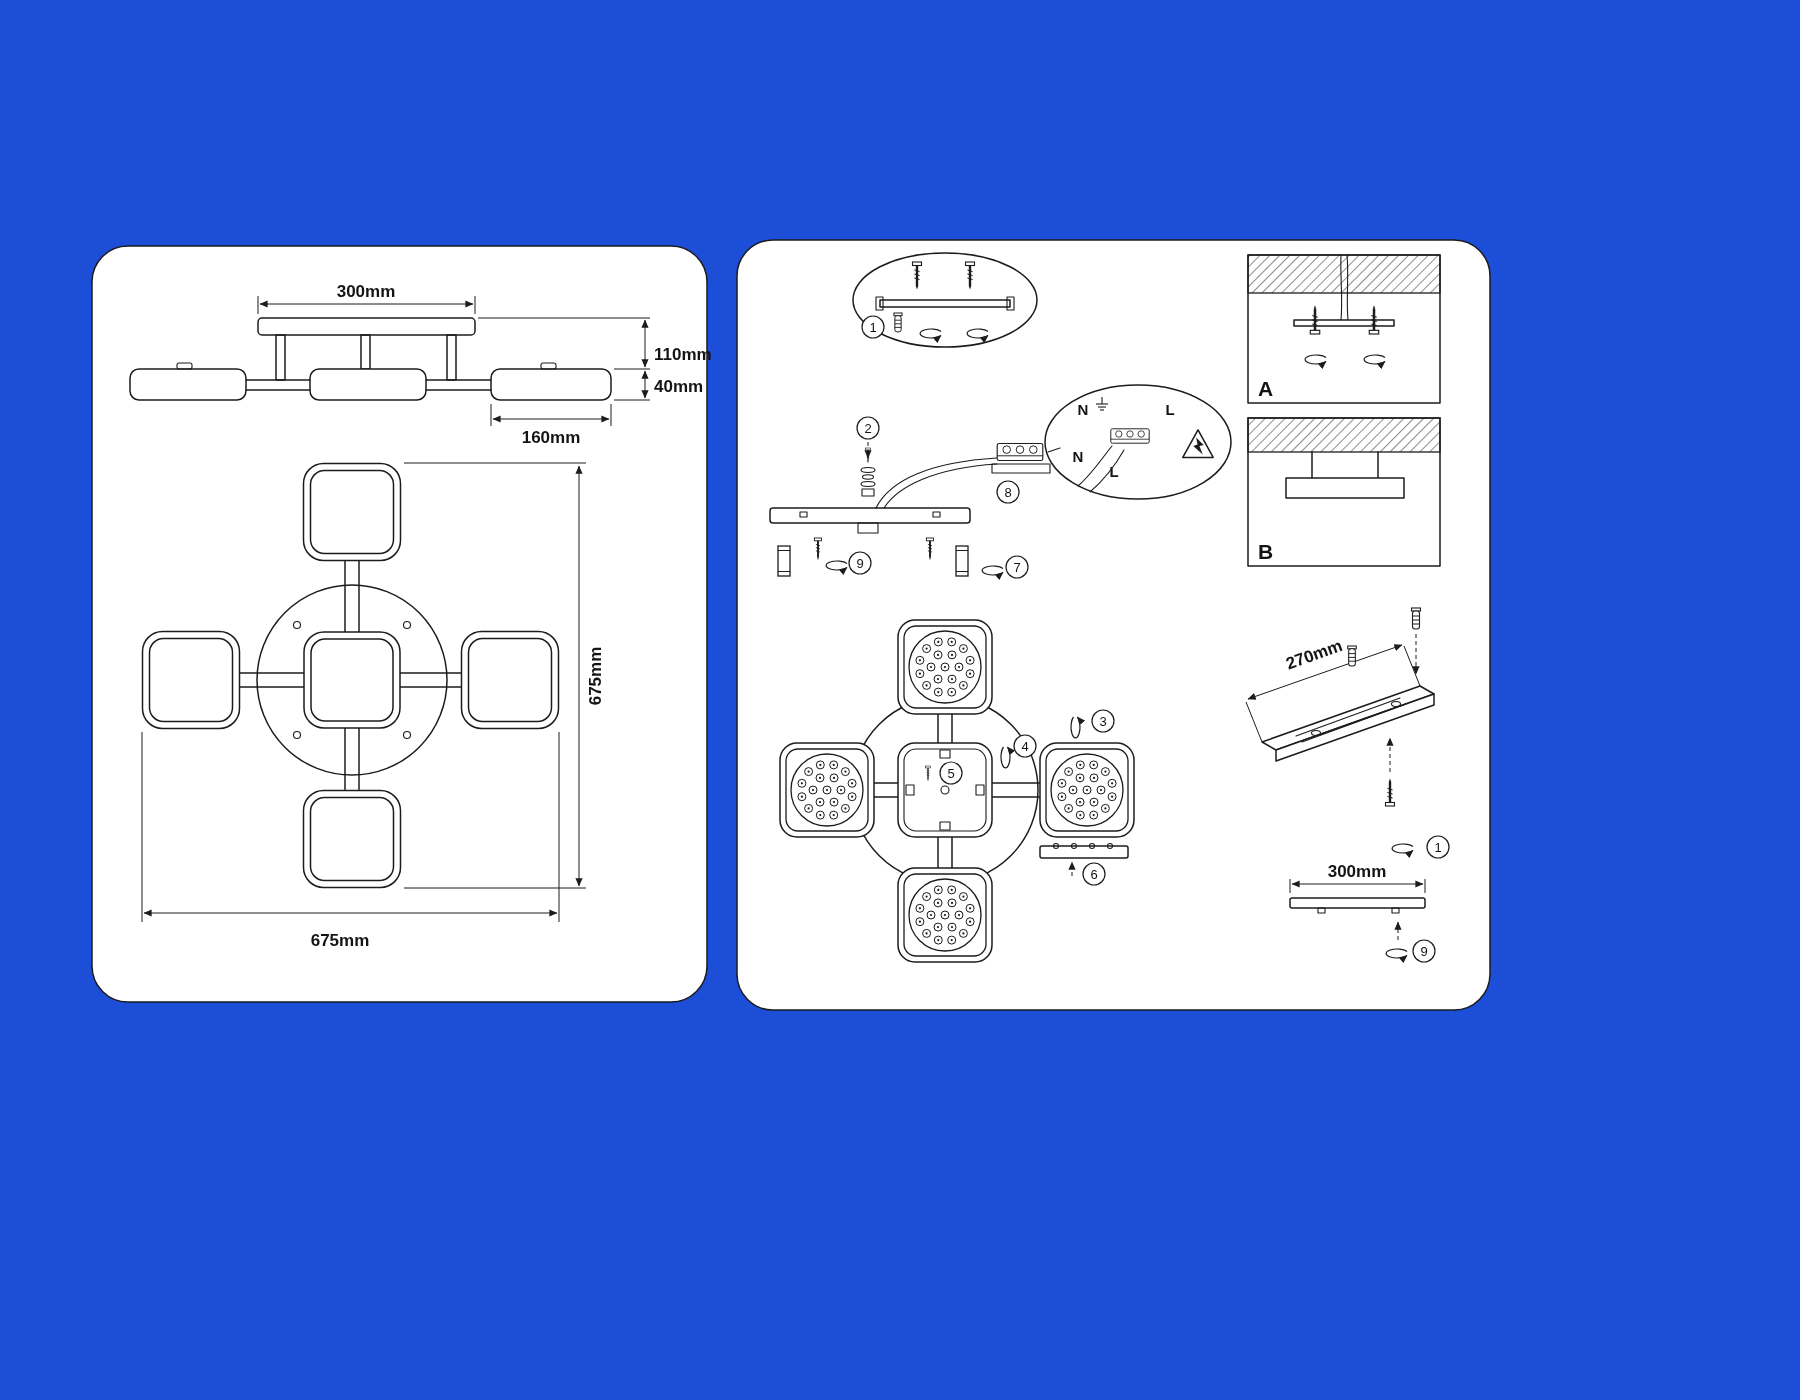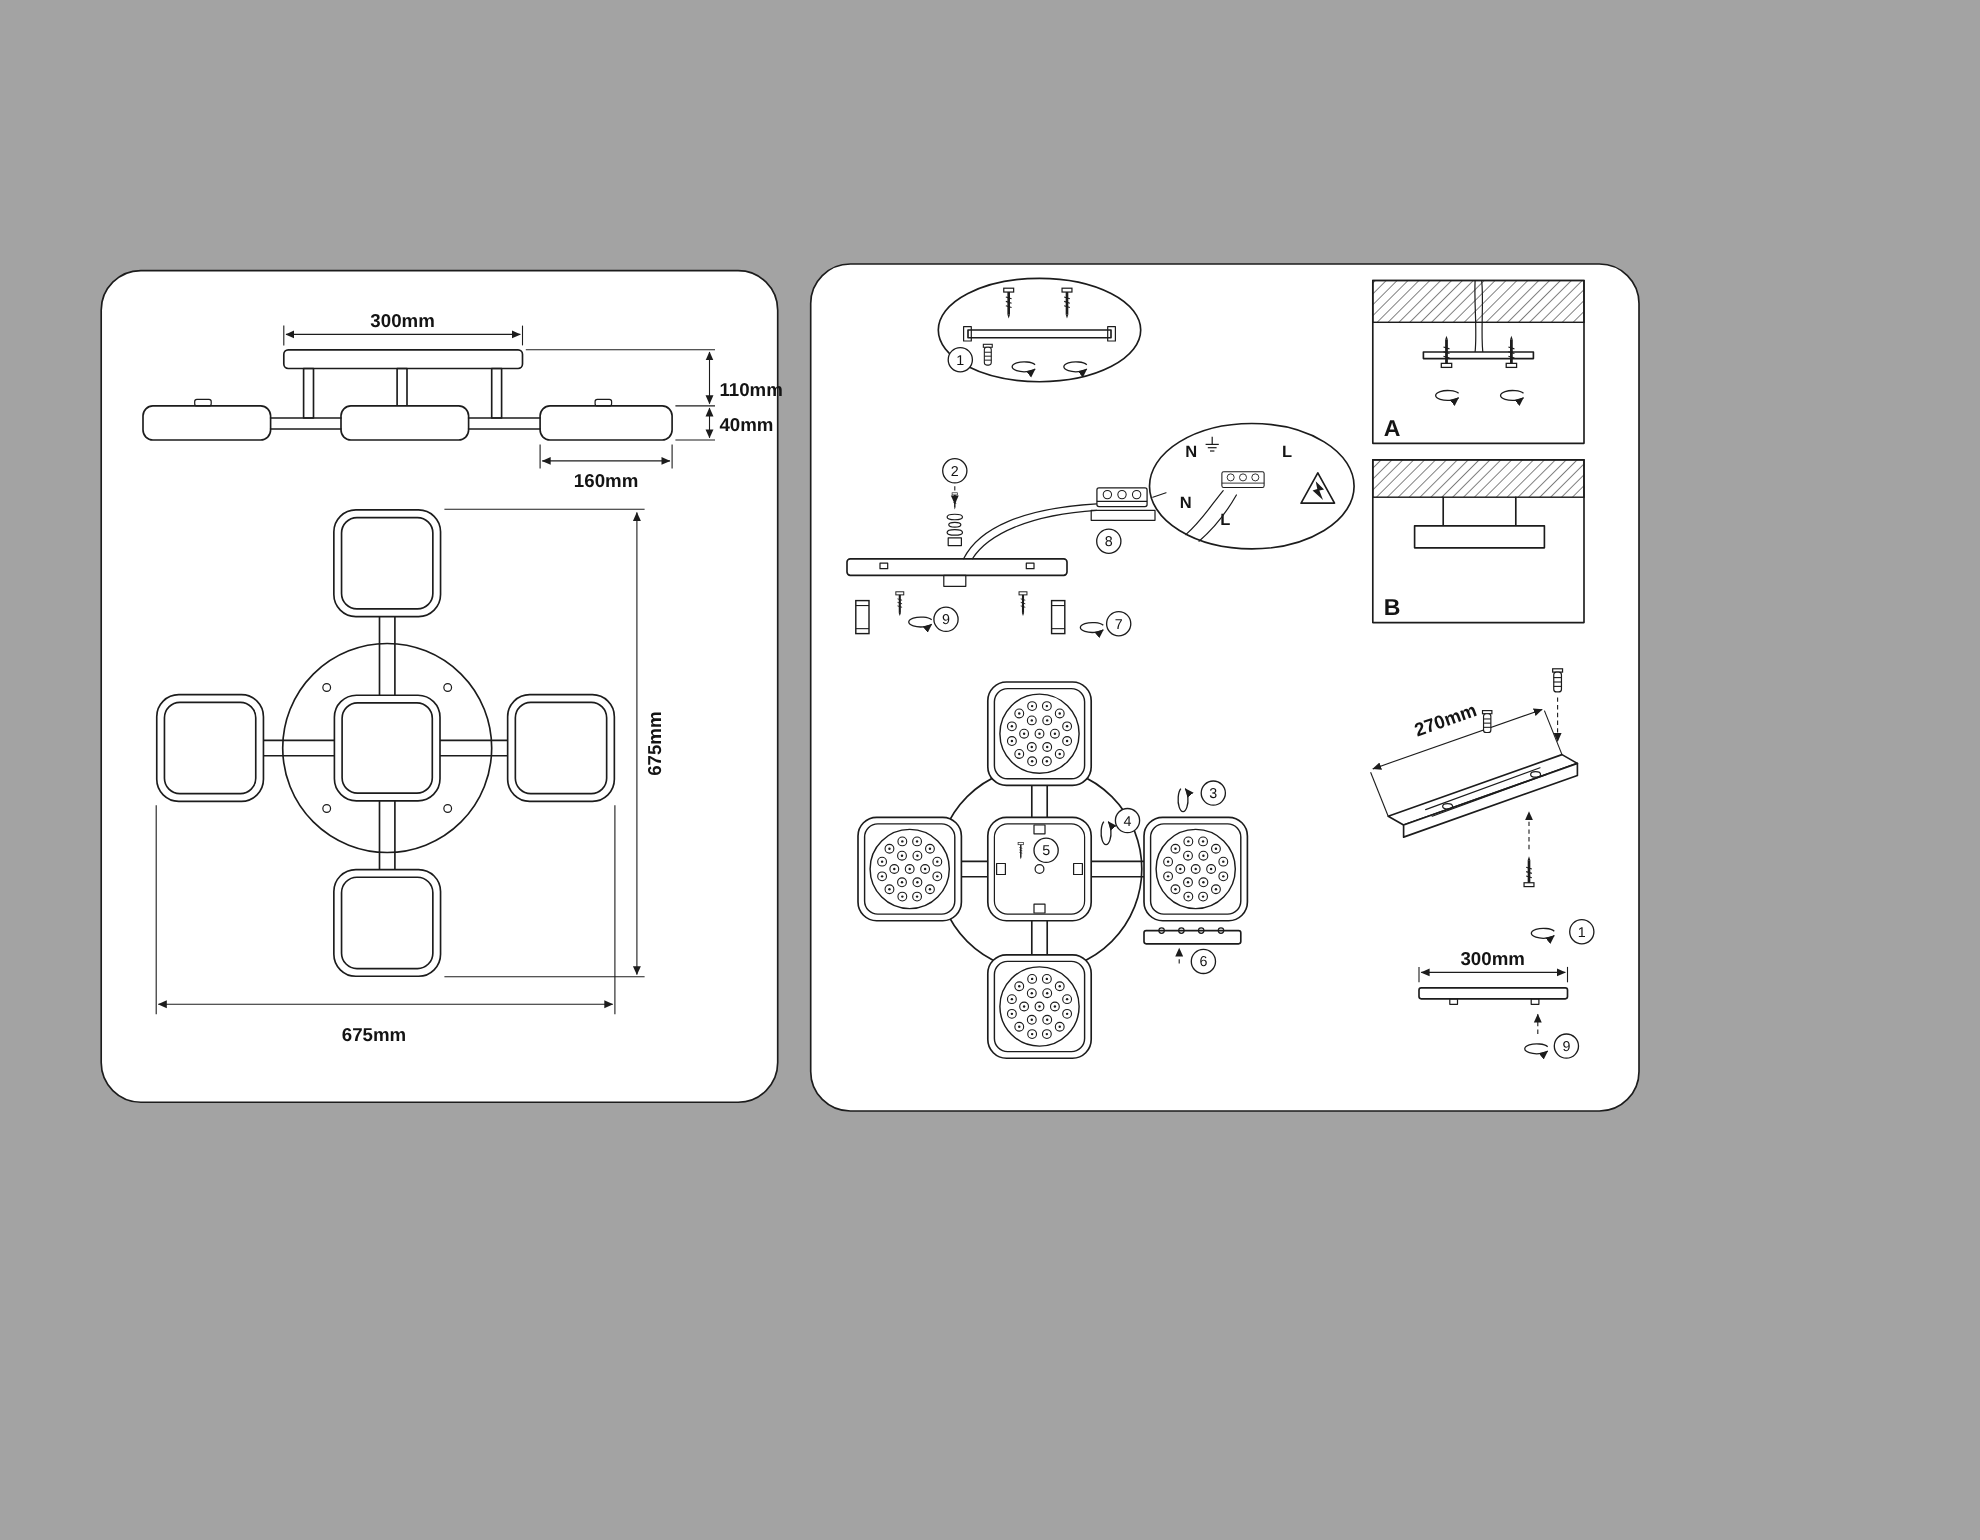--- a/index.html
+++ b/index.html
@@ -1,16 +1,16 @@
 <!DOCTYPE html>
 <html><head>
 <meta charset="utf-8">
 <style>
   html,body{margin:0;padding:0;background:#ffffff;}
-  .canvas{position:relative;width:1800px;height:1400px;background:#a3a3a3;
+  .canvas{position:relative;width:1800px;height:1400px;background:#1d4ed8;
           font-family:"Liberation Sans",sans-serif;overflow:hidden;}
   svg{position:absolute;left:0;top:0;}
   .ln  {fill:none;stroke:#1c1c1c;stroke-width:1.5;stroke-linecap:round;stroke-linejoin:round;}
   .lnt {fill:none;stroke:#1c1c1c;stroke-width:1.1;stroke-linecap:round;stroke-linejoin:round;}
   .wh  {fill:#ffffff;stroke:#1c1c1c;stroke-width:1.5;stroke-linejoin:round;}
   .dim {fill:none;stroke:#1c1c1c;stroke-width:1;}
   .dash{stroke-dasharray:4 3;}
   .dimt{font-family:"Liberation Sans",sans-serif;font-weight:700;font-size:17px;fill:#141414;}
   .nlt {font-family:"Liberation Sans",sans-serif;font-weight:700;font-size:15px;fill:#141414;}
   .biglbl{font-family:"Liberation Sans",sans-serif;font-weight:700;font-size:21px;fill:#141414;}

